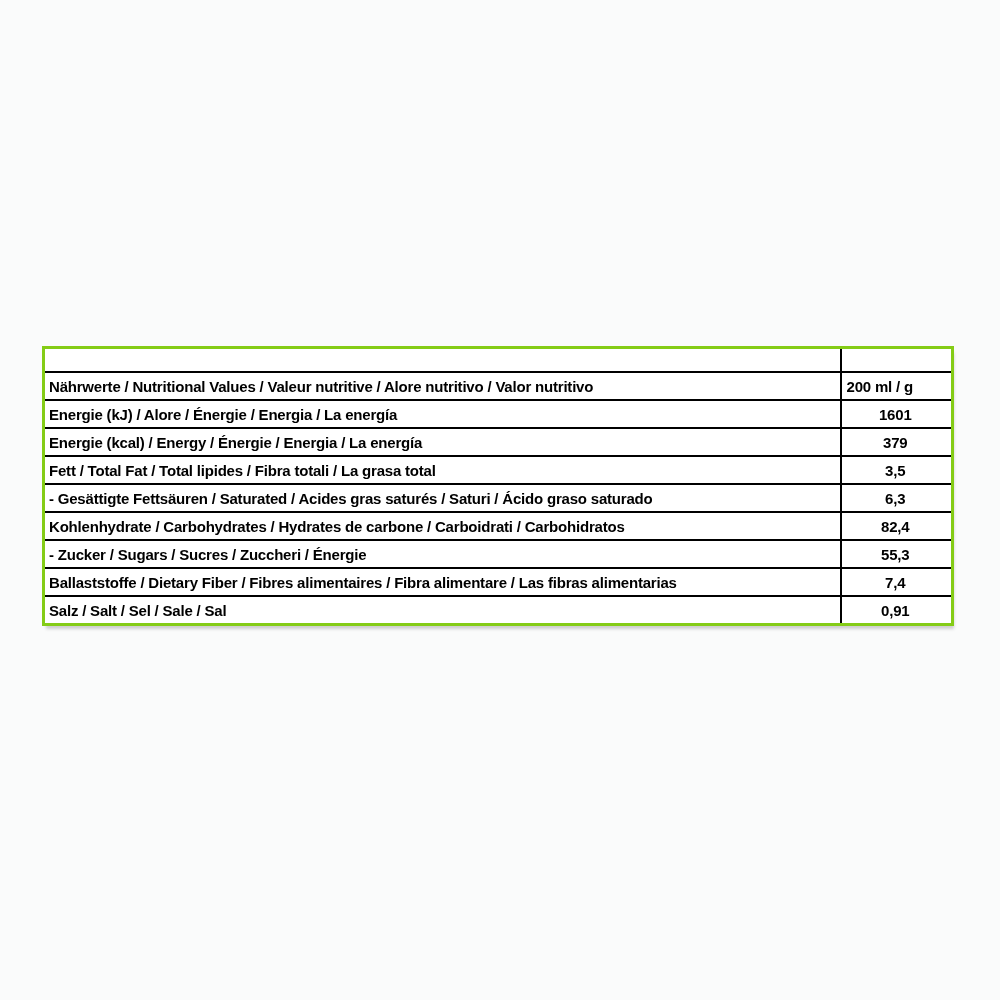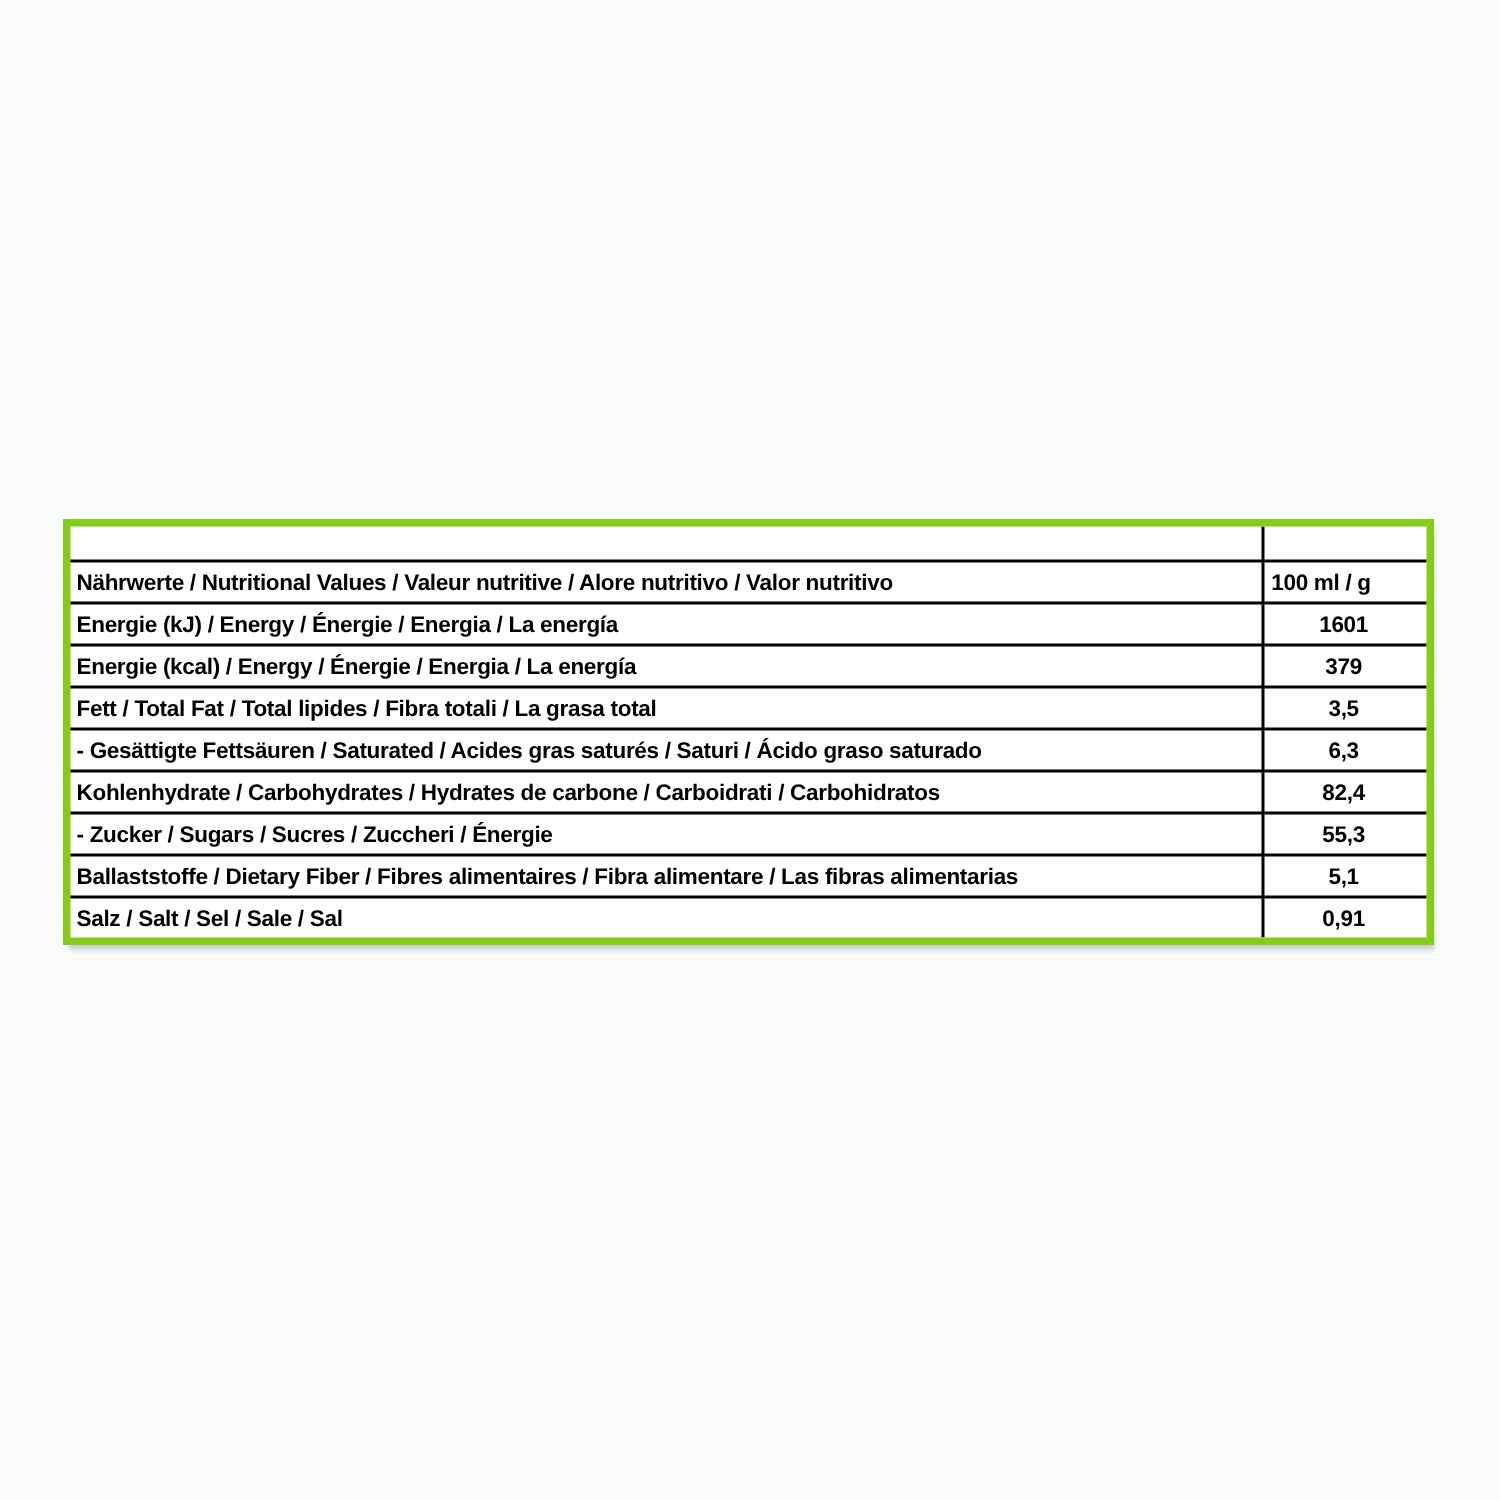--- a/index.html
+++ b/index.html
@@ -11,21 +11,21 @@
     font-family: "Liberation Sans", sans-serif;
   }
   .table-wrap {
     position: absolute;
     left: 42px;
     top: 346px;
   }
   table.nutrition {
     border-collapse: collapse;
     background: #ffffff;
-    border: 5px solid #84cc16;
+    border: 3px solid #84cc16;
     box-shadow: 2px 5px 3px -2px rgba(0,0,0,0.18);
     table-layout: fixed;
   }
   col.label-col { width: 797px; }
   col.value-col { width: 112px; }
   td {
     border: 2px solid #000000;
     font-weight: bold;
     font-size: 15px;
     color: #000000;
@@ -55,24 +55,24 @@
       <col class="label-col">
       <col class="value-col">
     </colgroup>
     <tbody>
       <tr class="empty-row">
         <td></td>
         <td></td>
       </tr>
       <tr>
         <td>Nährwerte / Nutritional Values / Valeur nutritive / Alore nutritivo / Valor nutritivo</td>
-        <td class="unit-cell">100 ml / g</td>
+        <td class="unit-cell">200 ml / g</td>
       </tr>
       <tr>
-        <td>Energie (kJ) / Energy / Énergie / Energia / La energía</td>
+        <td>Energie (kJ) / Alore / Énergie / Energia / La energía</td>
         <td class="value-cell">1601</td>
       </tr>
       <tr>
         <td>Energie (kcal) / Energy / Énergie / Energia / La energía</td>
         <td class="value-cell">379</td>
       </tr>
       <tr>
         <td>Fett / Total Fat / Total lipides / Fibra totali / La grasa total</td>
         <td class="value-cell">3,5</td>
       </tr>
@@ -83,21 +83,21 @@
       <tr>
         <td>Kohlenhydrate / Carbohydrates / Hydrates de carbone / Carboidrati / Carbohidratos</td>
         <td class="value-cell">82,4</td>
       </tr>
       <tr>
         <td>- Zucker / Sugars / Sucres / Zuccheri / Énergie</td>
         <td class="value-cell">55,3</td>
       </tr>
       <tr>
         <td>Ballaststoffe / Dietary Fiber / Fibres alimentaires / Fibra alimentare / Las fibras alimentarias</td>
-        <td class="value-cell">5,1</td>
+        <td class="value-cell">7,4</td>
       </tr>
       <tr>
         <td>Salz / Salt / Sel / Sale / Sal</td>
         <td class="value-cell">0,91</td>
       </tr>
     </tbody>
   </table>
 </div>
 
 </body></html>

